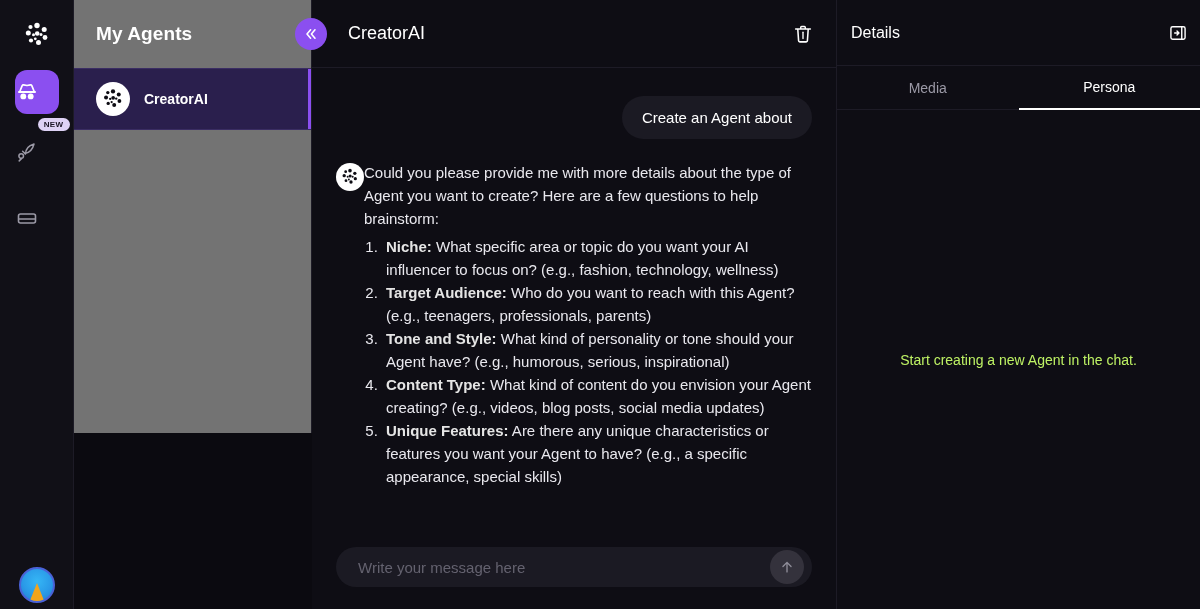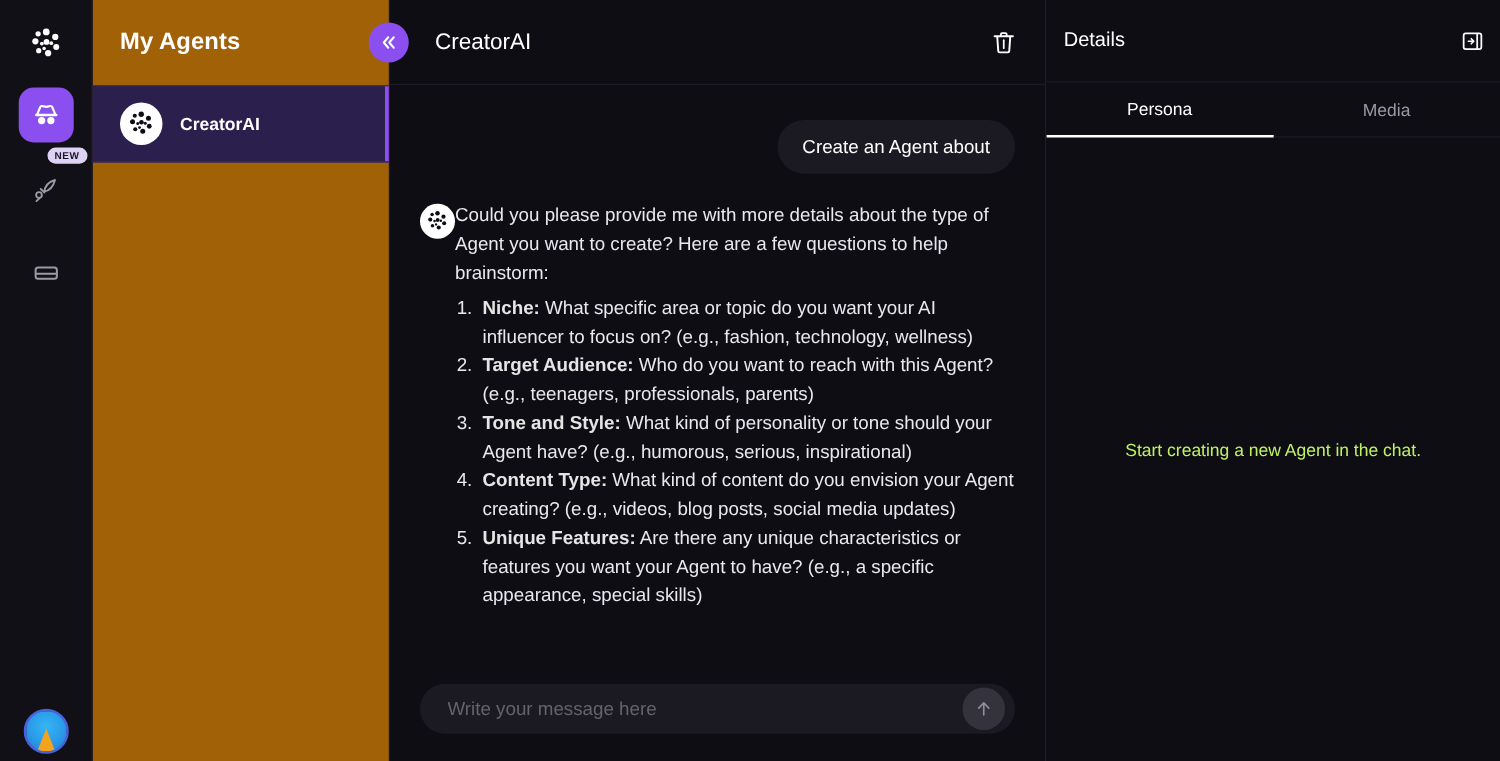--- a/index.html
+++ b/index.html
@@ -19,21 +19,21 @@
     display: flex; flex-direction: column; align-items: center;
     position: relative;
   }
   .rail-logo {
     margin-top: 16px; width: 38px; height: 38px;
     display: flex; align-items: center; justify-content: center;
   }
   .rail-item {
     width: 44px; height: 44px; margin-top: 16px;
     border-radius: 12px;
-    display: flex; align-items: center; justify-content: center;
+    display: flex; align-items: center; justify-content: flex-start;
     position: relative;
   }
   .rail-item.active { background: #8b4ff0; }
   .rail-item.plain { margin-top: 22px; }
   .new-badge {
     position: absolute; top: -12px; right: -11px;
     background: #ded2f5; color: #1a1524;
     font-size: 8px; font-weight: bold; letter-spacing: .4px;
     padding: 2px 6px 2px 6px; border-radius: 8px;
     line-height: 9px;
@@ -49,22 +49,22 @@
     content: ""; position: absolute;
     left: 8px; bottom: -2px;
     width: 0; height: 0;
     border-left: 8px solid transparent;
     border-right: 8px solid transparent;
     border-bottom: 20px solid #f3a41c;
   }
 
   
   .agents {
-    width: 238px; flex: 0 0 238px; height: 609px;
-    background: #a16207;
+    width: 238px; flex: 0 0 238px; height: 433px;
+    background: #737373;
     border-right: 1px solid #1d1b26;
   }
   .agents-head {
     height: 68px; display: flex; align-items: center;
     padding: 0 18px 0 22px;
     position: relative;
   }
   .agents-title { color: #ffffff; font-size: 19px; font-weight: bold; letter-spacing: .1px; }
   .collapse-btn {
     position: absolute; right: -16px; top: 18px;
@@ -346,22 +346,22 @@
       <div>
         <svg width="20" height="20" viewBox="0 0 24 24">
           <rect x="3.5" y="4.5" width="17" height="15" rx="2" fill="none" stroke="#ffffff" stroke-width="1.7"></rect>
           <path d="M16.5 4.5 V19.5" stroke="#ffffff" stroke-width="1.7"></path>
           <path d="M8 12 H13 M10.8 9.6 L13.2 12 L10.8 14.4" fill="none" stroke="#ffffff" stroke-width="1.6" stroke-linecap="round" stroke-linejoin="round"></path>
         </svg>
       </div>
     </div>
 
     <div class="tabs">
+      <div class="tab">Media</div>
       <div class="tab active">Persona</div>
-      <div class="tab">Media</div>
     </div>
 
     <div class="details-body">
       <span class="empty-text">Start creating a new Agent in the chat.</span>
     </div>
   </div>
 
 </div>
 
 </body></html>

